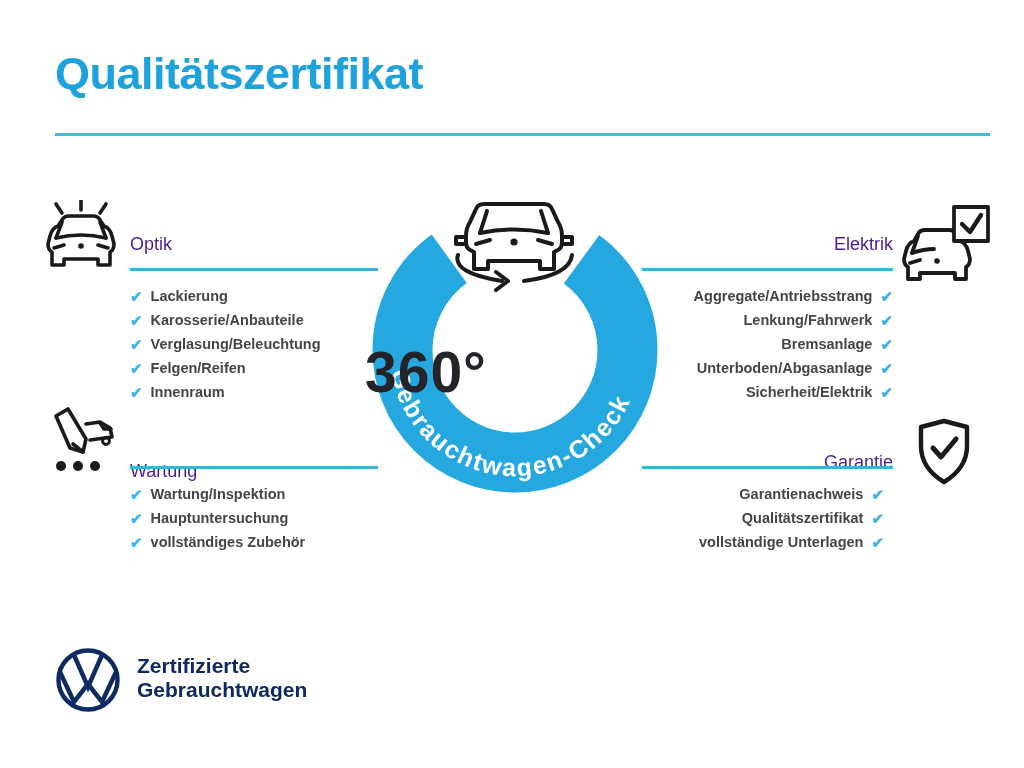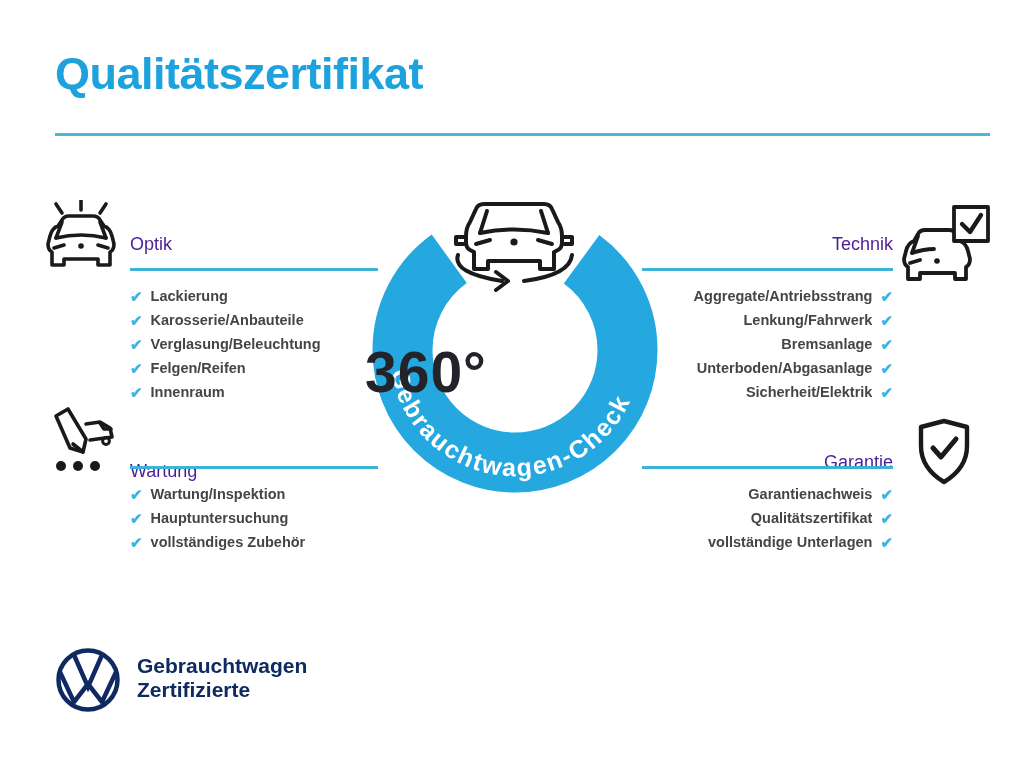--- a/index.html
+++ b/index.html
@@ -23,21 +23,21 @@
   #technik-rule{left:642px;top:268px;width:251px;}
   #wartung-rule{left:130px;top:466px;width:248px;}
   #garantie-rule{left:642px;top:466px;width:251px;}
 
   
   .list{display:flex;flex-direction:column;}
   .list.right{align-items:flex-end;}
   #optik-list{left:130px;top:284px;}
   #technik-list{right:131px;top:284px;}
   #wartung-list{left:130px;top:482px;}
-  #garantie-list{right:131px;top:482px;}
+  #garantie-list{right:140px;top:482px;}
   .item{height:24px;display:flex;align-items:center;gap:8px;
         font-size:14.5px;font-weight:bold;color:#454549;white-space:nowrap;}
   .chk{color:#3fb3e6;font-size:15px;font-weight:bold;line-height:1;}
 
   
   #ring-svg{left:365px;top:200px;width:300px;height:300px;}
   #degree-label{left:365px;top:339px;width:300px;text-align:left;
                 font-size:57px;font-weight:bold;color:#232329;letter-spacing:1px;}
   #car360-svg{left:444px;top:191px;width:142px;height:106px;}
 
@@ -104,21 +104,21 @@
       <path d="M8,76 L8,64 Q4,62 4,56 L6,48 Q8,40 14,38 L18,31 Q20,27 25,27 L49,27 Q54,27 56,31 L60,38 Q66,40 68,48 L70,56 Q70,62 66,64 L66,76 L55,76 L55,70 L20,70 L20,76 Z"></path>
       <path d="M12,50 L18,33"></path>
         <path d="M12,50 Q24,46 34,46"></path>
       <path d="M10,60 L20,57"></path>
       <rect x="54" y="4" width="34" height="34" fill="#ffffff"></rect>
       <path d="M62,21 L70,29 L81,12" stroke-width="4.4"></path>
     </g>
     <circle cx="37" cy="58" r="2.8" fill="#1a1a1d"></circle>
   </svg>
 
-  <div class="abs sec-head" id="technik-head">Technik</div>
+  <div class="abs sec-head" id="technik-head">Elektrik</div>
   <div class="abs rule" id="technik-rule"></div>
   <div class="abs list right" id="technik-list">
     <div class="item">
         <span>Aggregate/Antriebsstrang</span>
         <span class="chk">✔</span>
       </div>
     <div class="item">
         <span>Lenkung/Fahrwerk</span>
         <span class="chk">✔</span>
       </div>
@@ -217,17 +217,17 @@
   </svg>
 
   <svg class="abs" id="vw-logo" viewBox="0 0 70 70">
     <g fill="none" stroke="#0e2a60" stroke-width="4.5" stroke-linecap="butt" stroke-linejoin="miter">
       <circle cx="35" cy="35" r="29.5"></circle>
       <path d="M21,10 L35,42 L49,10"></path>
       <path d="M6.5,26 L21,57 L35,39 L49,57 L63.5,26"></path>
     </g>
   </svg>
   <div class="abs" id="footer-text">
+    <div>Zertifizierte</div>
     <div>Gebrauchtwagen</div>
-    <div>Zertifizierte</div>
   </div>
 
 </div>
 
 </body></html>

